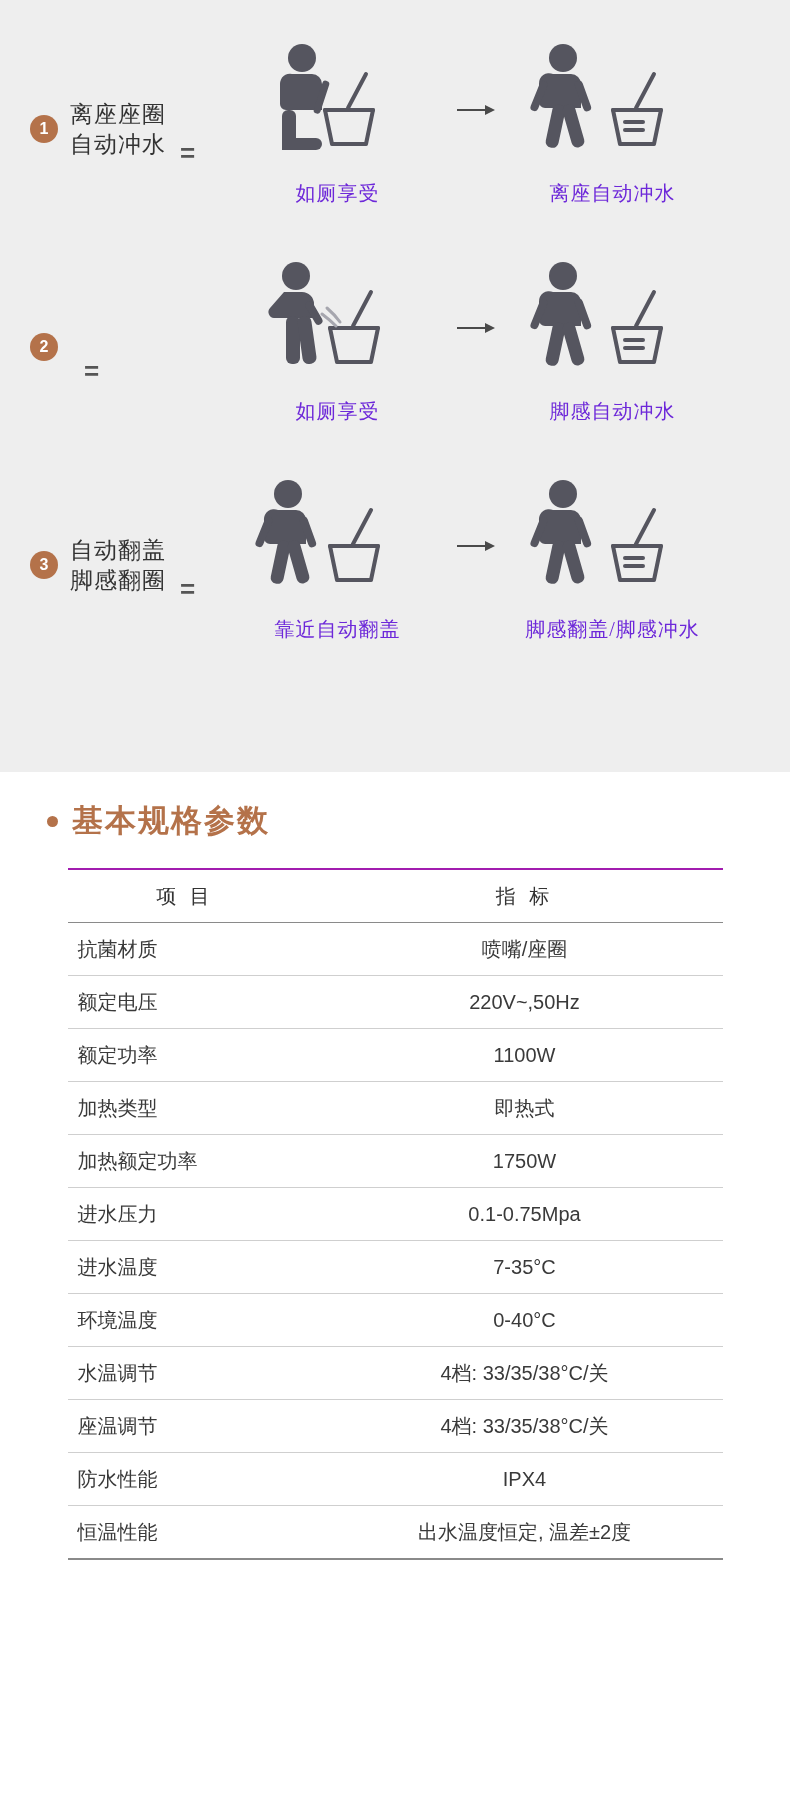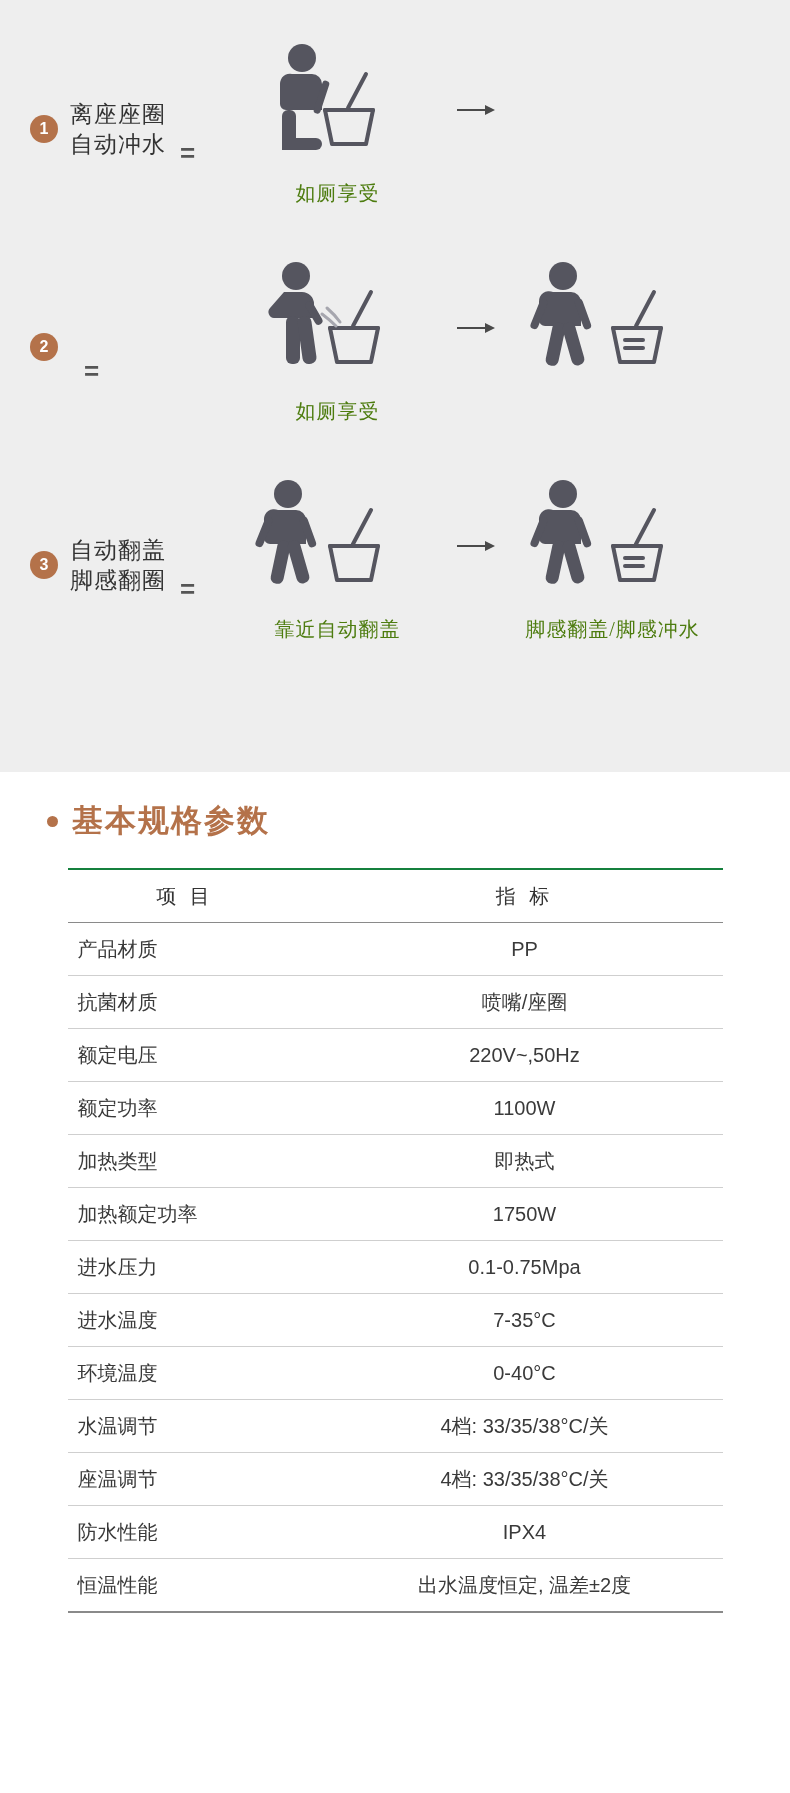--- a/index.html
+++ b/index.html
@@ -85,21 +85,21 @@
     position: relative;
   }
 
   .scene-art {
     height: 140px;
     position: relative;
   }
 
   .scene-caption {
     font-size: 20px;
-    color: #4d7c0f;
+    color: #6d28d9;
     letter-spacing: 1px;
     white-space: nowrap;
     font-family: Liberation Serif, serif;
   }
 
   .arrow {
     width: 60px;
     height: 140px;
     display: flex;
     align-items: center;
@@ -182,21 +182,21 @@
   table.spec-table tr.header-row td {
     text-align: center;
     letter-spacing: 4px;
     color: #333;
   }
   table.spec-table tr.header-row td.col-item {
     padding-left: 0;
   }
 
   table.spec-table tr.top-border td {
-    border-top: 2px solid #15803d;
+    border-top: 2px solid #a21caf;
   }
   table.spec-table tr.header-row td {
     border-bottom: 1px solid #8a8a8a;
   }
   table.spec-table tr.last-row td {
     border-bottom: 2px solid #8a8a8a;
   }
 </style>
 </head>
 <body>
@@ -231,78 +231,101 @@
             </g>
           </svg>
         </div>
         <div class="scene-caption">如厕享受</div>
       </div>
 
       <div class="arrow">
           <span></span>
         </div>
 
-    </div>
-  </div>
-
-  <div class="feature-row">
-    <div class="feature-left">
-      <div class="badge">2</div>
-      <div class="equals">=</div>
-    </div>
-
-    <div class="scenes">
-      <div class="scene">
-        <div class="scene-art">
-          <svg width="215" height="140" viewBox="0 0 215 140">
-            <g fill="#55555f">
-              <circle cx="66" cy="18" r="14"></circle>
-              <path d="M54 34 h18 a12 12 0 0 1 12 12 v14 h-40 a6 6 0 0 1 -4 -10 z"></path>
-              <rect x="56" y="58" width="14" height="48" rx="6"></rect>
-              <rect x="70" y="58" width="14" height="48" rx="6" transform="rotate(-8 77 82)"></rect>
-              <rect x="80" y="42" width="8" height="26" rx="4" transform="rotate(-30 84 55)"></rect>
-            </g>
-            <g fill="none" stroke="#55555f" stroke-width="4" stroke-linecap="round" stroke-linejoin="round">
-              <path d="M100 70 h48 l-7 34 h-34 z"></path>
-              <path d="M100 70 h48"></path>
-              <path d="M123 68 l18 -34"></path>
-            </g>
-            <g stroke="#a6a6ae" stroke-width="3" stroke-linecap="round" fill="none">
-              <path d="M92 56 q8 6 14 12"></path>
-              <path d="M97 50 q8 7 13 14"></path>
-            </g>
-          </svg>
-        </div>
-        <div class="scene-caption">如厕享受</div>
-      </div>
-
-      <div class="arrow">
-          <span></span>
-        </div>
-
       <div class="scene">
         <div class="scene-art">
           <svg width="215" height="140" viewBox="0 0 215 140">
             <g fill="#55555f">
               <circle cx="58" cy="18" r="14"></circle>
               <path d="M48 34 h18 a10 10 0 0 1 10 10 v24 h-36 a6 6 0 0 1 -6 -6 v-18 a10 10 0 0 1 14 -10 z"></path>
               <rect x="44" y="64" width="13" height="44" rx="6" transform="rotate(12 50 86)"></rect>
               <rect x="62" y="64" width="13" height="44" rx="6" transform="rotate(-16 68 86)"></rect>
               <rect x="30" y="40" width="8" height="32" rx="4" transform="rotate(22 34 56)"></rect>
               <rect x="74" y="40" width="8" height="32" rx="4" transform="rotate(-20 78 56)"></rect>
             </g>
             <g fill="none" stroke="#55555f" stroke-width="4" stroke-linecap="round" stroke-linejoin="round">
               <path d="M108 70 h48 l-7 34 h-34 z"></path>
               <path d="M108 70 h48"></path>
               <path d="M131 68 l18 -34"></path>
               <path d="M120 82 h18"></path>
               <path d="M120 90 h18"></path>
             </g>
           </svg>
         </div>
+        <div class="scene-caption">离座自动冲水</div>
+      </div>
+    </div>
+  </div>
+
+  <div class="feature-row">
+    <div class="feature-left">
+      <div class="badge">2</div>
+      <div class="equals">=</div>
+    </div>
+
+    <div class="scenes">
+      <div class="scene">
+        <div class="scene-art">
+          <svg width="215" height="140" viewBox="0 0 215 140">
+            <g fill="#55555f">
+              <circle cx="66" cy="18" r="14"></circle>
+              <path d="M54 34 h18 a12 12 0 0 1 12 12 v14 h-40 a6 6 0 0 1 -4 -10 z"></path>
+              <rect x="56" y="58" width="14" height="48" rx="6"></rect>
+              <rect x="70" y="58" width="14" height="48" rx="6" transform="rotate(-8 77 82)"></rect>
+              <rect x="80" y="42" width="8" height="26" rx="4" transform="rotate(-30 84 55)"></rect>
+            </g>
+            <g fill="none" stroke="#55555f" stroke-width="4" stroke-linecap="round" stroke-linejoin="round">
+              <path d="M100 70 h48 l-7 34 h-34 z"></path>
+              <path d="M100 70 h48"></path>
+              <path d="M123 68 l18 -34"></path>
+            </g>
+            <g stroke="#a6a6ae" stroke-width="3" stroke-linecap="round" fill="none">
+              <path d="M92 56 q8 6 14 12"></path>
+              <path d="M97 50 q8 7 13 14"></path>
+            </g>
+          </svg>
+        </div>
+        <div class="scene-caption">如厕享受</div>
+      </div>
+
+      <div class="arrow">
+          <span></span>
+        </div>
+
+      <div class="scene">
+        <div class="scene-art">
+          <svg width="215" height="140" viewBox="0 0 215 140">
+            <g fill="#55555f">
+              <circle cx="58" cy="18" r="14"></circle>
+              <path d="M48 34 h18 a10 10 0 0 1 10 10 v24 h-36 a6 6 0 0 1 -6 -6 v-18 a10 10 0 0 1 14 -10 z"></path>
+              <rect x="44" y="64" width="13" height="44" rx="6" transform="rotate(12 50 86)"></rect>
+              <rect x="62" y="64" width="13" height="44" rx="6" transform="rotate(-16 68 86)"></rect>
+              <rect x="30" y="40" width="8" height="32" rx="4" transform="rotate(22 34 56)"></rect>
+              <rect x="74" y="40" width="8" height="32" rx="4" transform="rotate(-20 78 56)"></rect>
+            </g>
+            <g fill="none" stroke="#55555f" stroke-width="4" stroke-linecap="round" stroke-linejoin="round">
+              <path d="M108 70 h48 l-7 34 h-34 z"></path>
+              <path d="M108 70 h48"></path>
+              <path d="M131 68 l18 -34"></path>
+              <path d="M120 82 h18"></path>
+              <path d="M120 90 h18"></path>
+            </g>
+          </svg>
+        </div>
+        <div class="scene-caption">脚感自动冲水</div>
       </div>
     </div>
   </div>
 
   <div class="feature-row">
     <div class="feature-left">
       <div class="badge">3</div>
       <div>
         <div class="feature-title">自动翻盖</div>
         <div class="feature-title">脚感翻圈</div>
@@ -369,24 +392,20 @@
     <div class="spec-heading-text">基本规格参数</div>
   </div>
 
   <table class="spec-table">
     <tbody>
       <tr class="header-row top-border">
         <td class="col-item">项 目</td>
         <td class="col-value">指 标</td>
       </tr>
       <tr>
-        <td class="col-item">产品材质</td>
-        <td class="col-value">PP</td>
-      </tr>
-      <tr>
         <td class="col-item">抗菌材质</td>
         <td class="col-value">喷嘴/座圈</td>
       </tr>
       <tr>
         <td class="col-item">额定电压</td>
         <td class="col-value">220V~,50Hz</td>
       </tr>
       <tr>
         <td class="col-item">额定功率</td>
         <td class="col-value">1100W</td>

